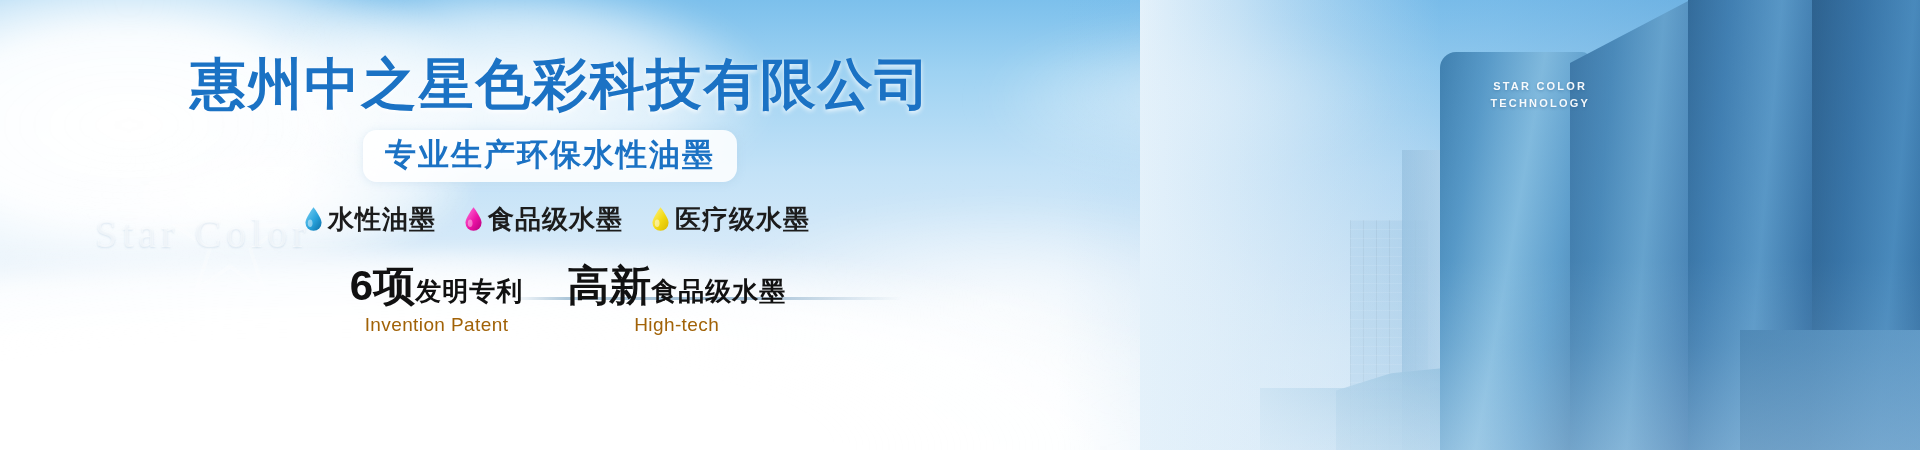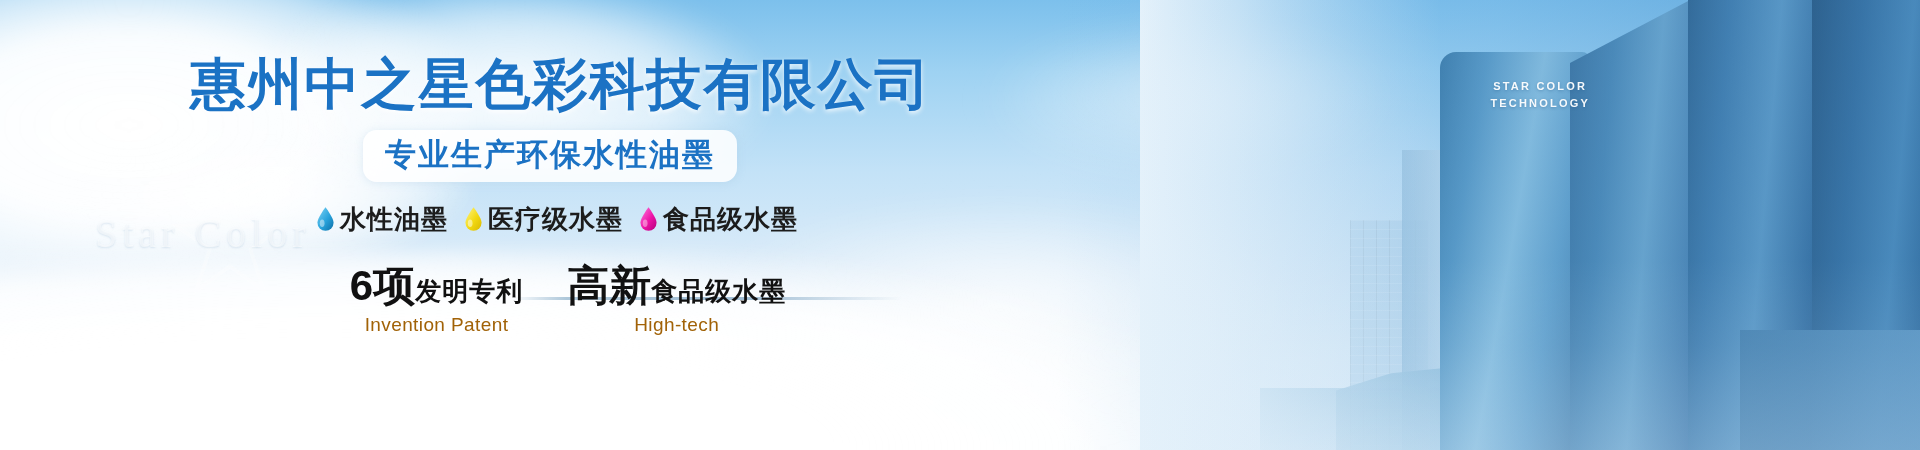--- a/index.html
+++ b/index.html
@@ -188,21 +188,21 @@
     font-size:31px;
     font-weight:bold;
     color:#1b72c4;
     letter-spacing:2px;
     white-space:nowrap;
     line-height:1.2;
   }
 
   .features{
     margin-top:20px;
-    display:flex;align-items:center;gap:16px;
+    display:flex;align-items:center;gap:28px;
     margin-left:14px;
   }
   .feature{display:flex;align-items:center;gap:5px;}
   .drop{width:19px;height:26px;flex:0 0 auto;}
   .feature-label{
     font-size:26px;
     font-weight:bold;
     color:#1c1c1c;
     letter-spacing:1px;
     white-space:nowrap;
@@ -295,47 +295,47 @@
           </defs>
           <path d="M20 2 C20 2 3 24 3 35 a17 17 0 0 0 34 0 C37 24 20 2 20 2 Z" fill="url(#g0)"></path>
           <ellipse cx="13" cy="36" rx="5" ry="8" fill="#ffffff" opacity=".45"></ellipse>
         </svg>
         <span class="feature-label">水性油墨</span>
       </div>
 
       <div class="feature">
         <svg class="drop" viewBox="0 0 40 54">
           <defs>
+            <linearGradient id="g1" x1="0" y1="0" x2="1" y2="1">
+              <stop offset="0%" stop-color="#ff7ce0"></stop>
+                <stop offset="55%" stop-color="#ed13a6"></stop>
+                <stop offset="100%" stop-color="#b4007c"></stop>
+            </linearGradient>
+          </defs>
+          <path d="M20 2 C20 2 3 24 3 35 a17 17 0 0 0 34 0 C37 24 20 2 20 2 Z" fill="url(#g1)"></path>
+          <ellipse cx="13" cy="36" rx="5" ry="8" fill="#ffffff" opacity=".40"></ellipse>
+        </svg>
+        <span class="feature-label">食品级水墨</span>
+      </div>
+
+      <div class="feature">
+        <svg class="drop" viewBox="0 0 40 54">
+          <defs>
             <linearGradient id="g2" x1="0" y1="0" x2="1" y2="1">
               <stop offset="0%" stop-color="#fff58a"></stop>
                 <stop offset="55%" stop-color="#f2d912"></stop>
                 <stop offset="100%" stop-color="#d9b800"></stop>
             </linearGradient>
           </defs>
           <path d="M20 2 C20 2 3 24 3 35 a17 17 0 0 0 34 0 C37 24 20 2 20 2 Z" fill="url(#g2)"></path>
           <ellipse cx="13" cy="36" rx="5" ry="8" fill="#ffffff" opacity=".50"></ellipse>
         </svg>
         <span class="feature-label">医疗级水墨</span>
       </div>
 
-      <div class="feature">
-        <svg class="drop" viewBox="0 0 40 54">
-          <defs>
-            <linearGradient id="g1" x1="0" y1="0" x2="1" y2="1">
-              <stop offset="0%" stop-color="#ff7ce0"></stop>
-                <stop offset="55%" stop-color="#ed13a6"></stop>
-                <stop offset="100%" stop-color="#b4007c"></stop>
-            </linearGradient>
-          </defs>
-          <path d="M20 2 C20 2 3 24 3 35 a17 17 0 0 0 34 0 C37 24 20 2 20 2 Z" fill="url(#g1)"></path>
-          <ellipse cx="13" cy="36" rx="5" ry="8" fill="#ffffff" opacity=".40"></ellipse>
-        </svg>
-        <span class="feature-label">食品级水墨</span>
-      </div>
-
     </div>
   </div>
 
   <div class="divider"></div>
 
   <div class="badges">
 
     <div class="badge">
       <div class="badge-main">
         <span class="badge-big">6项</span>

